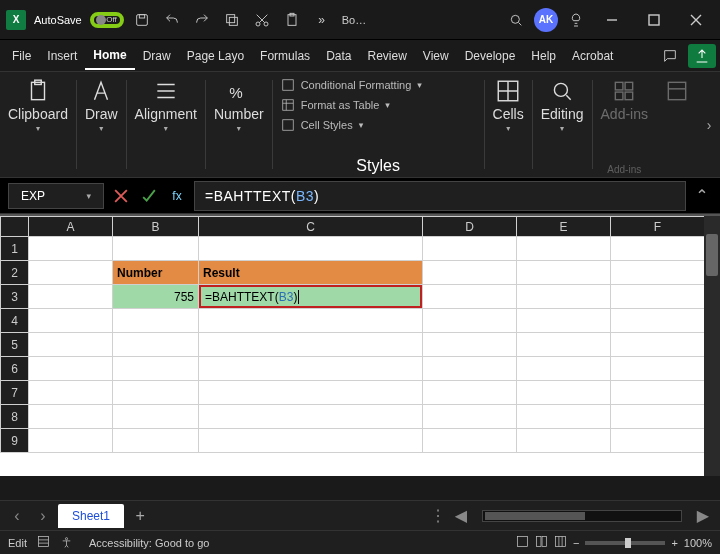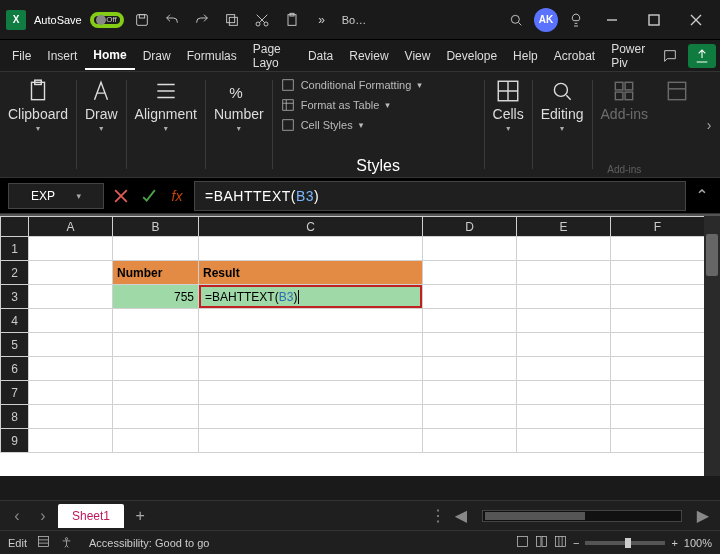--- a/index.html
+++ b/index.html
@@ -40,26 +40,26 @@
   .vline { width:1px; background:#3a3a3a; margin: 8px 0; }
   .styles-group { flex:1; padding:6px 8px 2px; display:flex; flex-direction:column; gap:6px; }
   .styles-group .row { display:flex; align-items:center; gap:6px; color:#bbb; font-size:11px; }
   .styles-group svg { width:14px; height:14px; stroke:#bbb; fill:none; stroke-width:1.3; }
   .styles-group .gl { text-align:center; margin-top:auto; }
   .dim { opacity:0.4; }
   .ribbon .more { width:22px; display:flex; align-items:center; justify-content:center; color:#aaa; font-size:14px; }
   
   
   .fbar { height: 36px; background:#000; display:flex; align-items:center; gap:6px; padding:0 8px; border-bottom:1px solid #333; }
-  .namebox { width:96px; height:26px; background:#1f1f1f; border:1px solid #444; display:flex; align-items:center; justify-content:space-between; padding:0 22px; font-size:12px; }
+  .namebox { width:96px; height:26px; background:#1f1f1f; border:1px solid #444; display:flex; align-items:center; justify-content:space-between; padding:0 12px; font-size:12px; }
   .namebox .dd { font-size:9px; color:#aaa; }
   .fbar .fb-btn { width:22px; height:26px; display:flex; align-items:center; justify-content:center; }
   .fbar .cancel svg { stroke:#e05a5a; }
   .fbar .enter svg { stroke:#4aa24a; }
-  .fbar .fx { font-style:italic; font-size:14px; color:#c2410c; }
+  .fbar .fx { font-size:12px; color:#7dd3fc; }
   .formula-input { flex:1; height:30px; background:#1f1f1f; border:1px solid #444; padding:0 10px; display:flex; align-items:center; font-size:14px; letter-spacing:0.5px; }
   .fbar .expand { width:20px; display:flex; align-items:center; justify-content:center; color:#aaa; }
   
   
   .gridwrap { position:relative; height: 262px; background:#fff; color:#000; overflow:hidden; border-top: 2px solid #555;}
   .gridwrap .vscroll { position:absolute; right:0; top:0; bottom:0; width:16px; background:#2a2a2a; }
   .vscroll .thumb { position:absolute; top:18px; left:2px; right:2px; height:42px; background:#666; border-radius:2px; }
   table.sheet { border-collapse:collapse; table-layout:fixed; width: 704px; }
   table.sheet th, table.sheet td { border:1px solid #d0d0d0; font-size:12px; height:24px; padding:0 4px; }
   table.sheet thead th { background:#1f1f1f; color:#ccc; font-weight:400; height:20px; }
@@ -71,21 +71,21 @@
   td.hdr { background:#e38b44; font-weight:700; color:#000; }
   td.num { background:#9fd9a8; text-align:right; border:1.5px solid #2a6fb5; }
   td.res { background:#9fd9a8; position:relative; }
   .cell-edit { position:absolute; inset:0; border:2px solid #c02020; background:#9fd9a8; display:flex; align-items:center; padding:0 4px; font-size:12px; }
   .cell-edit .caret { display:inline-block; width:1px; height:14px; background:#000; margin-left:1px; }
   .ref-b3 { color:#2a6fb5; }
   
   
   .tabsrow { position:absolute; left:0; right:0; bottom:24px; height:30px; background:#1f1f1f; display:flex; align-items:center; padding:0 6px; gap:4px; border-top:1px solid #333; }
   .tabsrow .navbtn { width:22px; height:22px; display:flex; align-items:center; justify-content:center; color:#888; }
-  .sheet-tab { height:24px; padding:6px 14px; background:#fff; color:#be185d; font-size:12px; display:flex; align-items:center; border-radius:2px 2px 0 0; }
+  .sheet-tab { height:24px; padding:6px 14px; background:#fff; color:#1d4ed8; font-size:12px; display:flex; align-items:center; border-radius:2px 2px 0 0; }
   .addsheet { width:24px; height:24px; display:flex; align-items:center; justify-content:center; color:#aaa; font-size:16px; }
   .tabsrow .hsep { margin-left:auto; color:#888; }
   .hscroll { width:200px; height:12px; background:#111; border:1px solid #444; margin:0 6px; position:relative; }
   .hscroll .thumb { position:absolute; left:2px; top:1px; bottom:1px; width:100px; background:#555; }
   
   
   .status { position:absolute; left:0; right:0; bottom:0; height:24px; background:#1f1f1f; display:flex; align-items:center; gap:10px; padding:0 8px; font-size:11px; color:#ccc; border-top:1px solid #333; }
   .status .zoom { margin-left:auto; display:flex; align-items:center; gap:6px; }
   .status .slider { width:80px; height:4px; background:#555; position:relative; }
   .status .slider .knob { position:absolute; left:50%; top:-3px; width:6px; height:10px; background:#ccc; }
@@ -170,29 +170,28 @@
         <path d="M1 1l10 10M11 1L1 11"></path>
       </svg>
     </div>
 </div>
 
 <div class="menubar">
   <div class="tab">File</div>
   <div class="tab">Insert</div>
   <div class="tab active">Home</div>
   <div class="tab">Draw</div>
+  <div class="tab">Page Layo</div>
   <div class="tab">Formulas</div>
-  <div class="tab">Page Layo</div>
   <div class="tab">Data</div>
   <div class="tab">Review</div>
   <div class="tab">View</div>
   <div class="tab">Develope</div>
   <div class="tab">Help</div>
   <div class="tab">Acrobat</div>
-  <div class="tab">Power Piv</div>
   <div class="right">
     <div class="iconbtn">
         <svg viewBox="0 0 24 24" width="16" height="16" stroke="#ccc" fill="none" stroke-width="1.4">
           <path d="M4 4h16v12H8l-4 4z"></path>
         </svg>
       </div>
     <div class="iconbtn share">
         <svg viewBox="0 0 24 24" width="16" height="16" stroke="#fff" fill="none" stroke-width="1.6">
           <path d="M12 3v12M7 8l5-5 5 5M4 21h16"></path>
         </svg>

